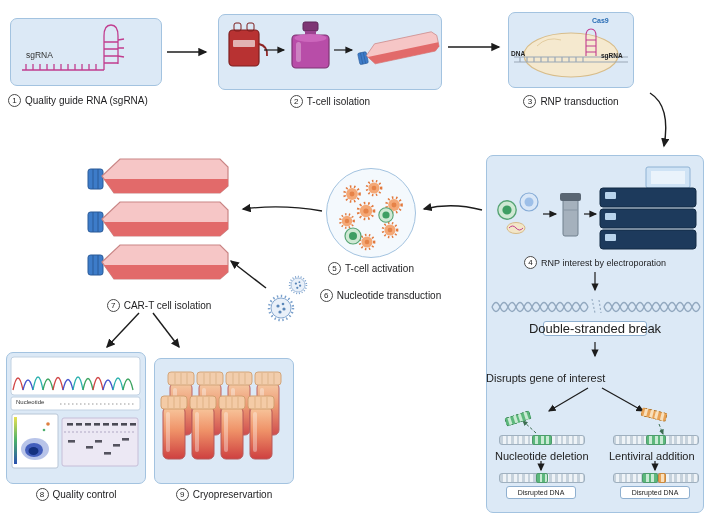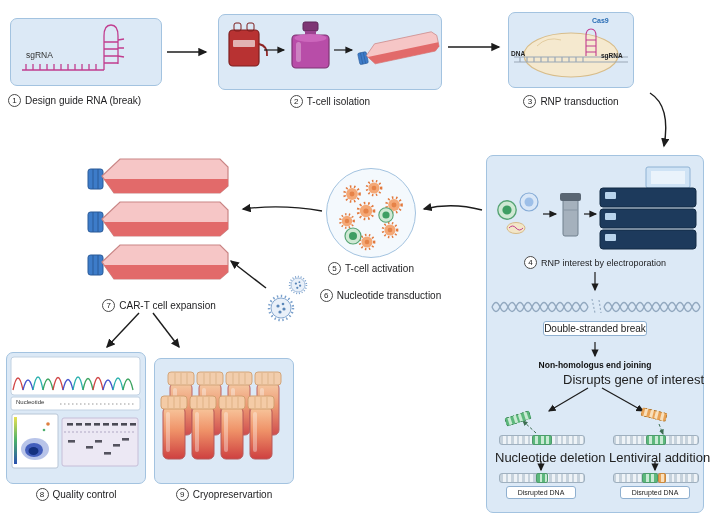--- a/index.html
+++ b/index.html
@@ -6,23 +6,23 @@
   body{font-family:"Liberation Sans",sans-serif;background:#fff}
   .canvas{position:relative;width:710px;height:521px;background:#fff;overflow:hidden}
   .box{position:absolute;background:#dce9f6;border:1px solid #a3c3e0;border-radius:7px}
   .circlebig{position:absolute;border-radius:50%;background:#f4f9fd;border:1.3px solid #a3c3e0}
   svg.overlay{position:absolute;left:0;top:0;pointer-events:none}
   .txtlayer{position:absolute;left:0;top:0;width:710px;height:459px;pointer-events:none}
   .lbl{position:absolute;display:flex;align-items:center;gap:4px;font-size:10px;color:#1d1d1f;white-space:nowrap}
   .lbl.center{justify-content:center}
   .nc{flex:0 0 auto;width:13px;height:13px;border:1px solid #4a4a4a;border-radius:50%;display:flex;align-items:center;justify-content:center;font-size:8px;background:#fff;color:#222}
   .small-note{position:absolute;font-size:6.5px;font-weight:bold;color:#222}
-  .wbox{position:absolute;background:#fff;border:1px solid #8fb0d0;border-radius:3px;display:flex;align-items:center;justify-content:center;font-size:10px;color:#222;white-space:nowrap}
+  .wbox{position:absolute;background:#fff;border:1px solid #8fb0d0;border-radius:3px;display:flex;align-items:center;justify-content:center;font-size:13px;color:#222;white-space:nowrap}
   .t-bold{position:absolute;font-size:8.5px;font-weight:bold;color:#111;text-align:center}
-  .t-reg{position:absolute;font-size:13px;color:#222;text-align:right;white-space:nowrap}
+  .t-reg{position:absolute;font-size:11px;color:#222;text-align:left;white-space:nowrap}
   .dna-bar{position:absolute;height:10px;border:1px solid #9fb0bf;border-radius:3px;background:repeating-linear-gradient(90deg,#c6d2dc 0 2.5px,#eef3f7 2.5px 5.5px)}
   .seg{position:absolute;top:-1px;height:10px;border:1px solid #4d9c6c;border-radius:2px;background:repeating-linear-gradient(90deg,#5cb87c 0 2.5px,#c9ead4 2.5px 5.5px)}
   .seg.orange{border-color:#c9893e;background:repeating-linear-gradient(90deg,#e8a256 0 2.5px,#f8e0bd 2.5px 5.5px)}
   .fly{position:absolute;width:26px;height:9px;border:1px dashed #44895f;border-radius:2px;background:repeating-linear-gradient(90deg,#5cb87c 0 2.5px,#c9ead4 2.5px 5.5px)}
   .fly.orange{border-color:#b27a33;background:repeating-linear-gradient(90deg,#e8a256 0 2.5px,#f8e0bd 2.5px 5.5px)}
 </style>
 </head>
 <body>
 
 <div class="canvas">
@@ -281,21 +281,21 @@
   <div class="txtlayer">
 
     <div class="small-note" style="left:26px;top:50px;font-size:8.5px;font-weight:normal;color:#333">sgRNA</div>
 
     <div class="small-note" style="left:592px;top:17px;font-size:7px;color:#2a6db5;font-weight:600">Cas9</div>
     <div class="small-note" style="left:511px;top:50px">DNA</div>
     <div class="small-note" style="left:601px;top:52px">sgRNA</div>
 
     <div class="lbl" style="left:8px;top:94px">
       <span class="nc">1</span>
-      <span>Design guide RNA (break)</span>
+      <span>Quality guide RNA (sgRNA)</span>
     </div>
     <div class="lbl center" style="left:218px;top:95px;width:224px">
       <span class="nc">2</span>
       <span>T-cell isolation</span>
     </div>
     <div class="lbl center" style="left:508px;top:95px;width:126px">
       <span class="nc">3</span>
       <span>RNP transduction</span>
     </div>
     <div class="lbl center" style="left:486px;top:256px;width:218px;font-size:9px">
@@ -305,33 +305,32 @@
     <div class="lbl center" style="left:306px;top:262px;width:130px">
       <span class="nc">5</span>
       <span>T-cell activation</span>
     </div>
     <div class="lbl center" style="left:308px;top:289px;width:145px">
       <span class="nc">6</span>
       <span>Nucleotide transduction</span>
     </div>
     <div class="lbl center" style="left:84px;top:299px;width:150px">
       <span class="nc">7</span>
-      <span>CAR-T cell expansion</span>
+      <span>CAR-T cell isolation</span>
     </div>
     <div class="lbl center" style="left:6px;top:488px;width:140px">
       <span class="nc">8</span>
       <span>Quality control</span>
     </div>
     <div class="lbl center" style="left:154px;top:488px;width:140px">
       <span class="nc">9</span>
       <span>Cryopreservartion</span>
     </div>
 
     <div class="wbox" style="left:543px;top:321px;width:104px;height:15px">Double-stranded break</div>
-    <div class="t-bold" style="left:486px;top:360px;width:218px">Non-homologus end joining</div>
     <div class="t-reg" style="left:486px;top:372px;width:218px">Disrupts gene of interest</div>
 
     <div class="fly" style="left:505px;top:414px;transform:rotate(-18deg)"></div>
     <div class="fly orange" style="left:641px;top:410px;transform:rotate(14deg)"></div>
 
     <div class="dna-bar" style="left:499px;top:435px;width:86px">
       <div class="seg" style="left:32px;width:20px"></div>
     </div>
     <div class="dna-bar" style="left:613px;top:435px;width:86px">
       <div class="seg" style="left:32px;width:20px"></div>

